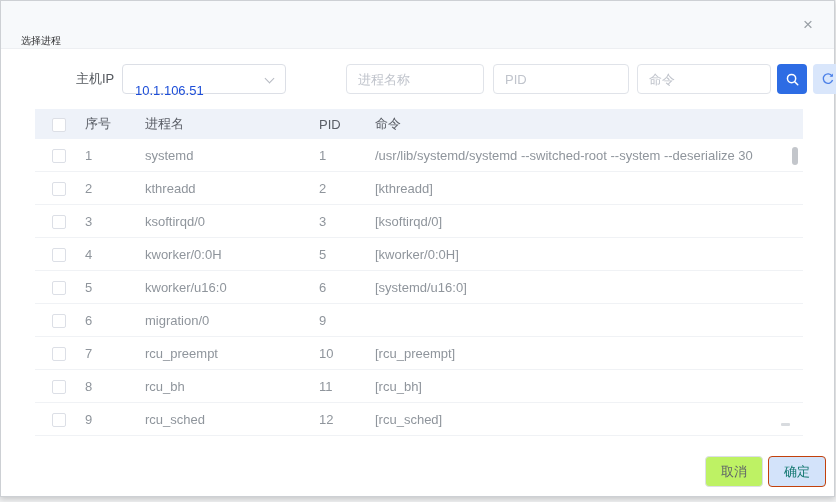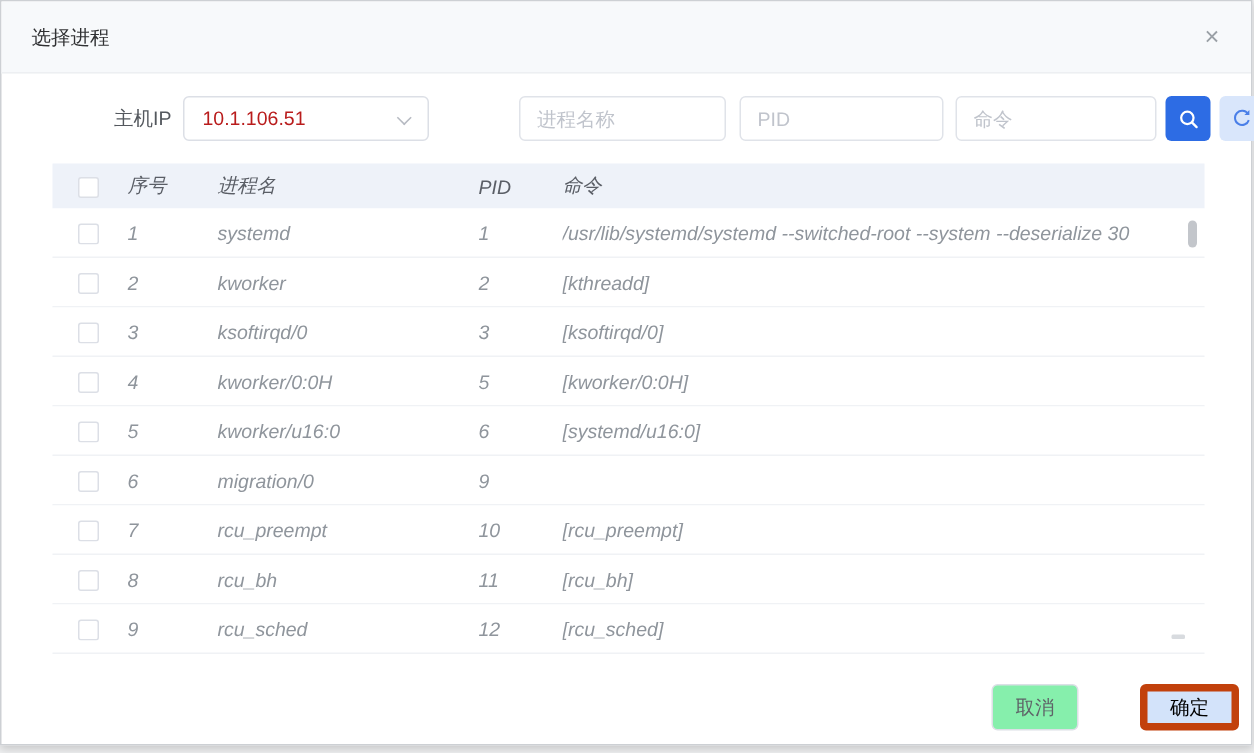--- a/index.html
+++ b/index.html
@@ -16,41 +16,41 @@
     border:1px solid #cdd0d4;
     box-shadow:0 2px 6px rgba(0,0,0,.18);
   }
   
   .titlebar {
     position:relative; height:48px;
     background:#f7f9fb;
     border-bottom:1px solid #edeff2;
   }
   .titlebar .title {
-    position:absolute; left:20px; top:0;
-    line-height:48px; font-size:13px; color:#303133;
+    position:absolute; left:20px; top:16px;
+    line-height:48px; font-size:10px; color:#303133;
   }
   .close-btn {
     position:absolute; right:14px; top:0;
     width:24px; line-height:48px; text-align:center;
     font-size:17px; color:#9aa0a6; cursor:pointer; user-select:none;
   }
   
   .filter-row {
     display:flex; align-items:center;
     margin:15px 28px 0 40px; height:30px;
   }
   .filter-label { width:46px; font-size:13px; color:#54585e; flex:0 0 auto;margin-left:35px; }
   .select-box {
     position:relative; width:164px; height:30px; flex:0 0 auto;
     border:1px solid #dcdfe6; border-radius:4px; background:#fff;
   }
   .select-box .select-value {
-    position:absolute; left:12px; top:0; right:26px;
-    line-height:28px; font-size:13px; color:#b91c1c;
+    position:absolute; left:12px; top:12px; right:26px;
+    line-height:28px; font-size:13px; color:#1d4ed8;
     white-space:nowrap; overflow:hidden;
   }
   .select-box .chevron {
     position:absolute; right:12px; top:10px;
     width:7px; height:7px;
     border-right:1px solid #b6bac2; border-bottom:1px solid #b6bac2;
     transform:rotate(45deg);
   }
   .txt-input {
     height:30px; border:1px solid #e0e3e9; border-radius:4px;
@@ -80,21 +80,21 @@
     height:33px; font-size:13px;
   }
   .t-head {
     background:#eef2f9; color:#5a5e66; height:30px;
   }
   .t-body .t-row {
     color:#8f959c;
     border-bottom:1px solid #f0f2f5;
     background:#fff;
   }
-  .cell { padding-right:6px; white-space:nowrap; overflow:hidden;font-style:italic; }
+  .cell { padding-right:6px; white-space:nowrap; overflow:hidden; }
   .cell-check { padding-left:17px; }
   .checkbox {
     display:inline-block; width:14px; height:14px;
     border:1px solid #dcdfe6; border-radius:2px; background:#fff;
     vertical-align:middle; cursor:pointer;
   }
   .cell-cmd { text-overflow:clip; }
   
   .v-thumb {
     position:absolute; right:36px; top:146px;
@@ -107,22 +107,22 @@
   
   .footer {
     position:absolute; right:8px; bottom:9px;
     display:flex; gap:5px;
   }
   .btn {
     height:31px; border-radius:4px; font-size:13px;
     padding:0 15px; cursor:pointer;
     font-family:"Liberation Sans","DejaVu Sans",sans-serif;
   }
-  .btn-cancel { background:#86efac; border:1px solid #dcdfe6; color:#5f6368; }
-  .btn-confirm { background:#d3e3fa; border:5px solid #c2410c; color:#000000; cursor:not-allowed;margin-left:36px; }
+  .btn-cancel { background:#bef264; border:1px solid #dcdfe6; color:#5f6368; }
+  .btn-confirm { background:#d3e3fa; border:1px solid #c2410c; color:#0f766e; cursor:not-allowed; }
 </style>
 </head>
 <body>
 
 <div class="dialog">
 
   <div class="titlebar">
     <span class="title">选择进程</span>
     <span class="close-btn">×</span>
   </div>
@@ -177,21 +177,21 @@
       <span class="cell">systemd</span>
       <span class="cell">1</span>
       <span class="cell cell-cmd">/usr/lib/systemd/systemd --switched-root --system --deserialize 30</span>
     </div>
 
     <div class="t-row">
       <span class="cell cell-check">
         <span class="checkbox"></span>
       </span>
       <span class="cell">2</span>
-      <span class="cell">kworker</span>
+      <span class="cell">kthreadd</span>
       <span class="cell">2</span>
       <span class="cell cell-cmd">[kthreadd]</span>
     </div>
 
     <div class="t-row">
       <span class="cell cell-check">
         <span class="checkbox"></span>
       </span>
       <span class="cell">3</span>
       <span class="cell">ksoftirqd/0</span>

